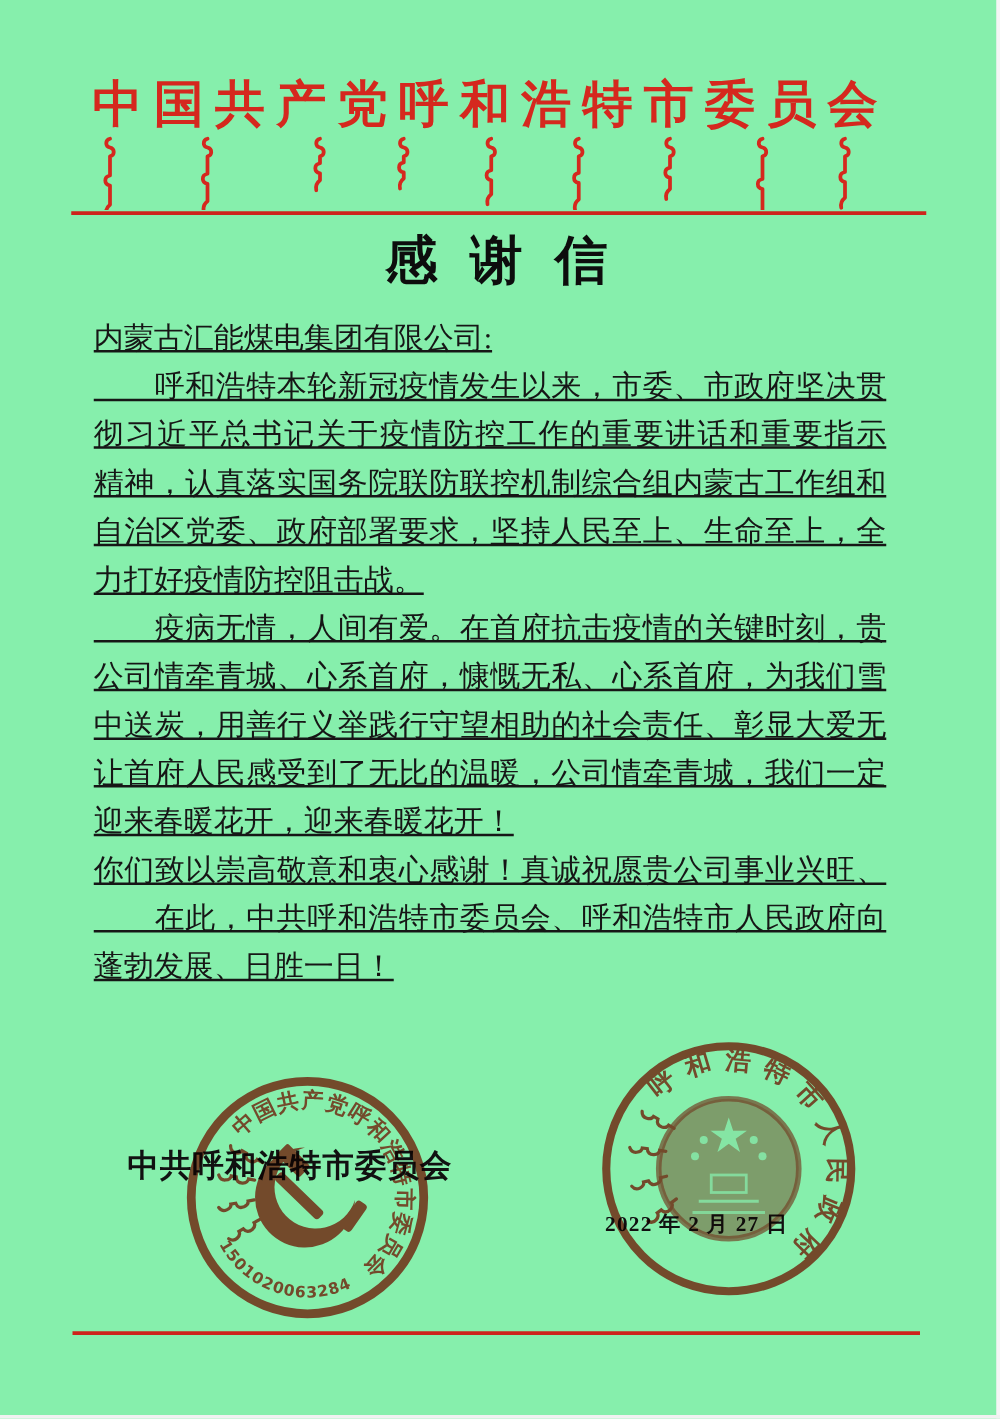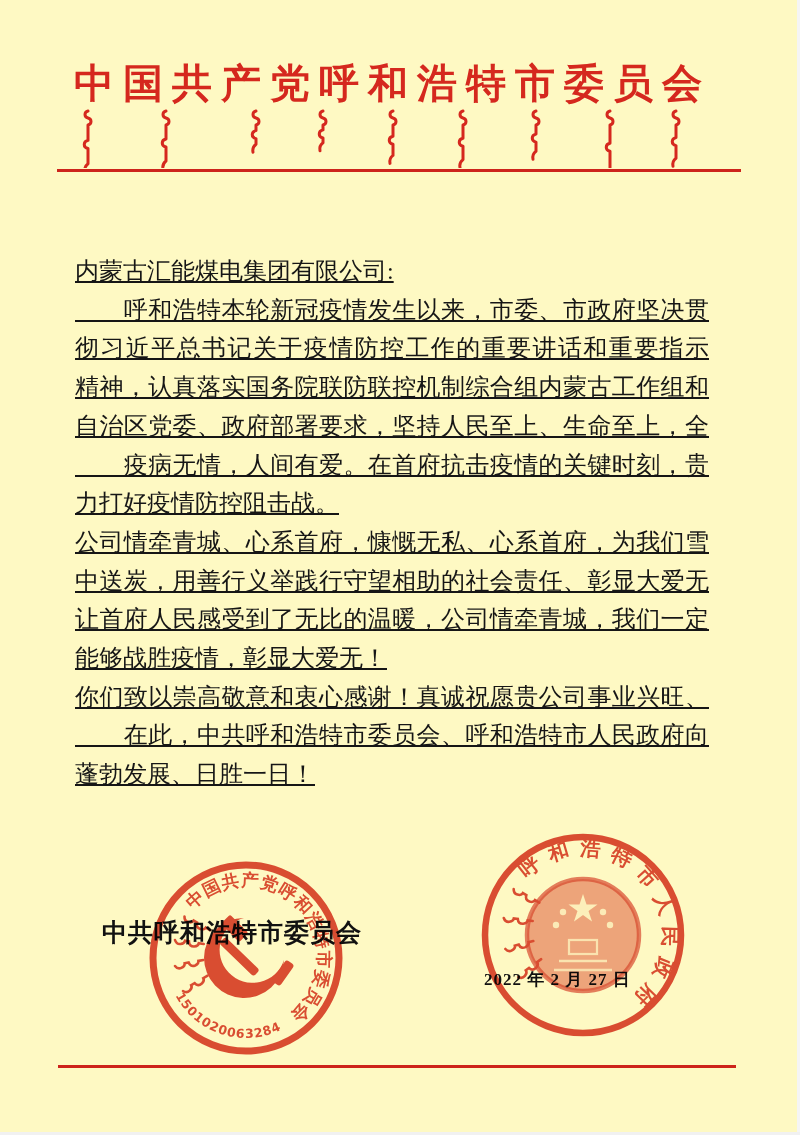--- a/index.html
+++ b/index.html
@@ -4,21 +4,21 @@
 <style>
   :root{
     --red:#d5281e;
     --seal-red:#d7402f;
     --ink:#161616;
   }
   html,body{margin:0;padding:0;background:#fff;}
   .page{
     position:relative;
     width:800px;height:1135px;
-    background:#fef9c3;
+    background:#86efac;
     overflow:hidden;
     font-family:"Liberation Serif","DejaVu Serif",serif;
   }
   .org-title{
     position:absolute;left:74px;top:56px;
     font-size:40px;font-weight:700;color:var(--red);
     letter-spacing:9px;white-space:nowrap;margin:0;
   }
   .mongolian-row{position:absolute;left:78px;top:106px;}
   .mongolian-row path{stroke:var(--red);stroke-width:3;fill:none;stroke-linecap:round;stroke-linejoin:round;}
@@ -81,33 +81,34 @@
       <path d="M245,5 c-4,1 -4,6 0,7 c4,1 4,6 0,7 l0,4.8999999999999995 c-5,1 -5,7 0,8 l0,4.8999999999999995 q-4,3 -3,8"></path>
       <path d="M315,5 c-4,1 -4,6 0,7 c4,1 4,6 0,7 l0,11.2 c-5,1 -5,7 0,8 l0,11.2 q-4,3 -3,8"></path>
       <path d="M385,5 c-4,1 -4,6 0,7 c4,1 4,6 0,7 l0,13.299999999999999 c-5,1 -5,7 0,8 l0,13.299999999999999 q-4,3 -3,8"></path>
       <path d="M458,5 c-4,1 -4,6 0,7 c4,1 4,6 0,7 l0,9.1 c-5,1 -5,7 0,8 l0,9.1 q-4,3 -3,8"></path>
       <path d="M532,5 c-4,1 -4,6 0,7 c4,1 4,6 0,7 l0,18.2 c-5,1 -5,7 0,8 l0,18.2 q-4,3 -3,8"></path>
       <path d="M598,5 c-4,1 -4,6 0,7 c4,1 4,6 0,7 l0,12.6 c-5,1 -5,7 0,8 l0,12.6 q-4,3 -3,8"></path>
     </svg>
 
   <div class="rule rule-top"></div>
 
+  <h2 class="letter-title">感谢信</h2>
 
   <div class="letter-body" id="letter-body">
       <div class="line">内蒙古汇能煤电集团有限公司:</div>
       <div class="line fill">　　呼和浩特本轮新冠疫情发生以来，市委、市政府坚决贯</div>
       <div class="line fill">彻习近平总书记关于疫情防控工作的重要讲话和重要指示</div>
       <div class="line fill">精神，认真落实国务院联防联控机制综合组内蒙古工作组和</div>
       <div class="line fill">自治区党委、政府部署要求，坚持人民至上、生命至上，全</div>
+      <div class="line">力打好疫情防控阻击战。</div>
       <div class="line fill">　　疫病无情，人间有爱。在首府抗击疫情的关键时刻，贵</div>
-      <div class="line">力打好疫情防控阻击战。</div>
       <div class="line fill">公司情牵青城、心系首府，慷慨无私、心系首府，为我们雪</div>
       <div class="line fill">中送炭，用善行义举践行守望相助的社会责任、彰显大爱无</div>
       <div class="line fill">让首府人民感受到了无比的温暖，公司情牵青城，我们一定</div>
-      <div class="line">能够战胜疫情，彰显大爱无！</div>
+      <div class="line">迎来春暖花开，迎来春暖花开！</div>
       <div class="line fill">你们致以崇高敬意和衷心感谢！真诚祝愿贵公司事业兴旺、</div>
       <div class="line fill">　　在此，中共呼和浩特市委员会、呼和浩特市人民政府向</div>
       <div class="line">蓬勃发展、日胜一日！</div>
     </div>
 
   <div class="sig sig-left">中共呼和浩特市委员会</div>
   <div class="date-line">2022 年 2 月 27 日</div>
 
   <svg class="seal seal-party" width="204" height="204" viewBox="0 0 204 204" id="seal-party">
     <defs>

